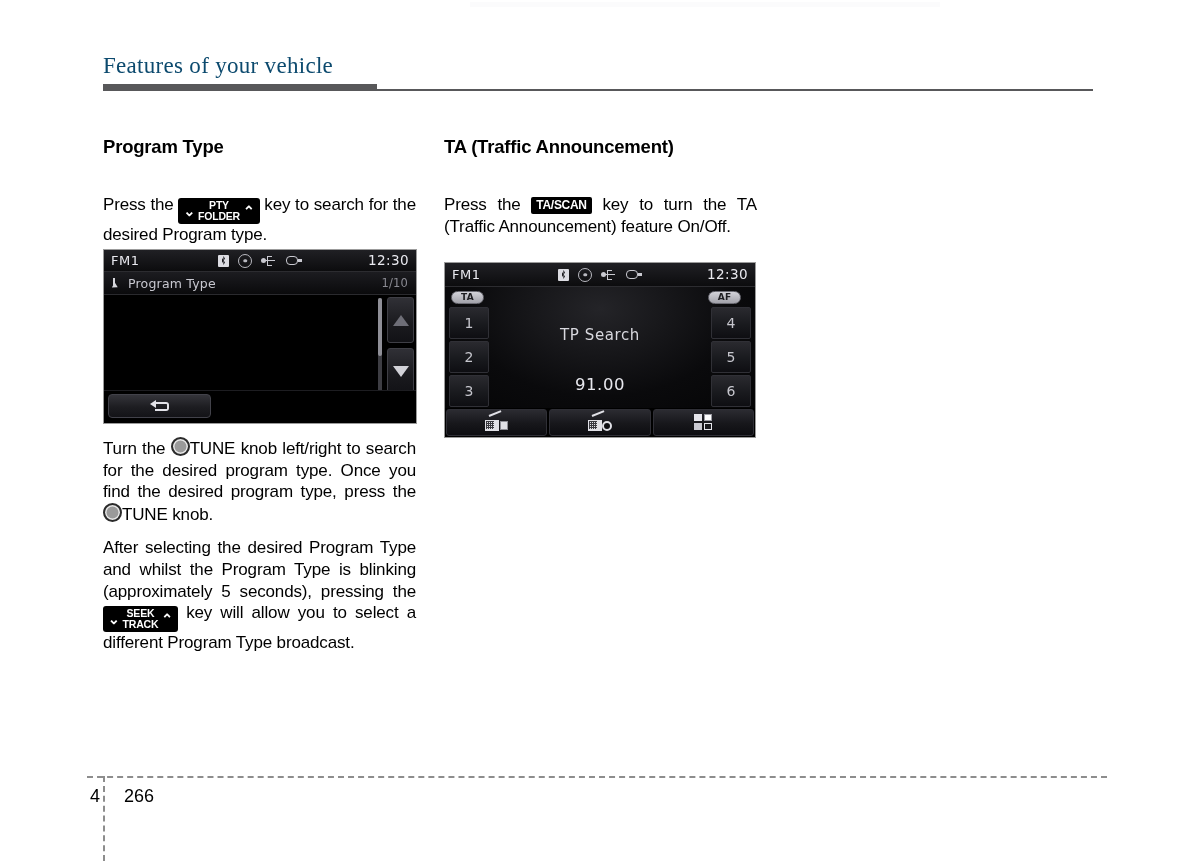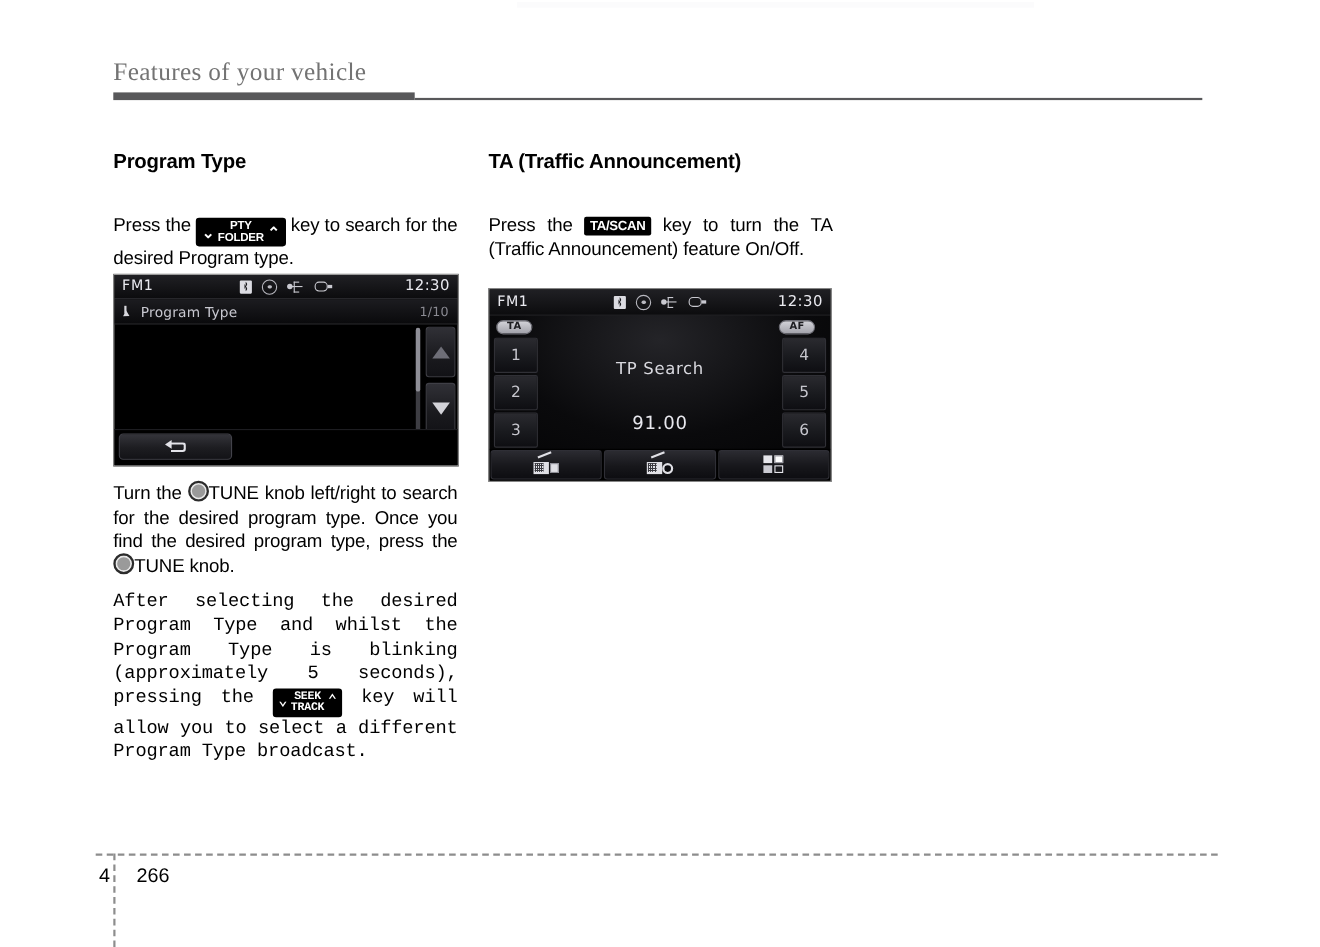--- a/index.html
+++ b/index.html
@@ -20,21 +20,21 @@
   #page-header {
     position: absolute;
     left: 103px;
     top: 52px;
     width: 990px;
   }
   #header-title {
     font-family: "Liberation Serif", serif;
     font-size: 23px;
     font-weight: 400;
-    color: #737373;
+    color: #0c4a6e;
     letter-spacing: 0.3px;
     line-height: 28px;
     white-space: nowrap;
   }
   #header-rules {
     position: relative;
     height: 7px;
     margin-top: 4px;
   }
   #header-bar-thick {
@@ -72,21 +72,21 @@
   }
 
   p.body-text {
     font-size: 17px;
     line-height: 21.6px;
     margin: 0 0 12px 0;
     text-align: justify;
     text-justify: inter-word;
     letter-spacing: -0.15px;
   }
-  p.body-text.last-para { margin-bottom: 0; font-family: Liberation Mono, monospace; }
+  p.body-text.last-para { margin-bottom: 0; }
 
   
   .key-pill {
     display: inline-block;
     background: #000000;
     color: #ffffff;
     font-size: 12px;
     font-weight: bold;
     line-height: 14px;
     padding: 1px 5px 2px 5px;

